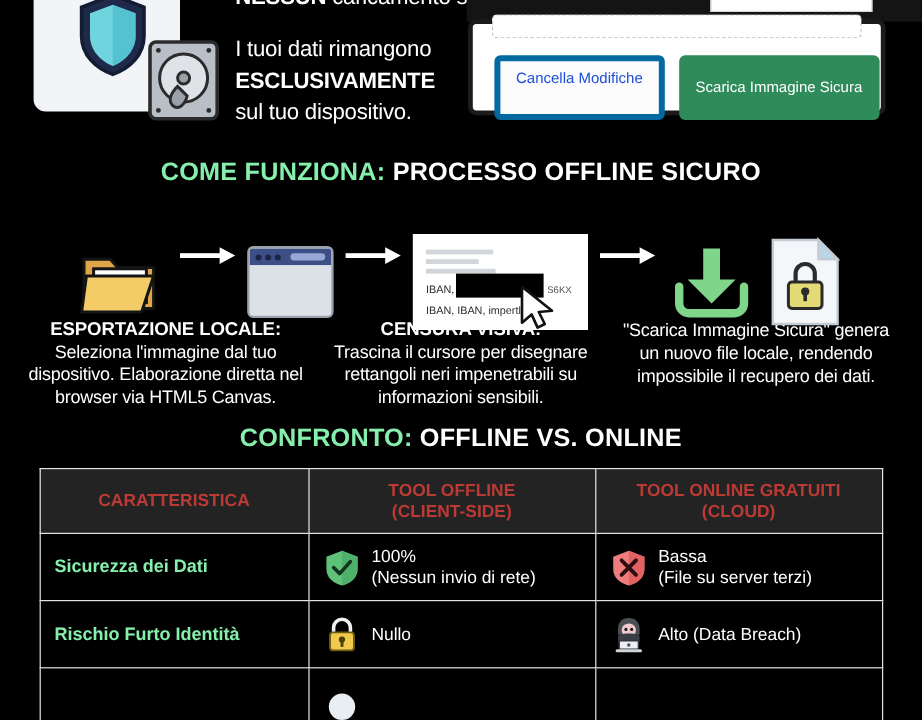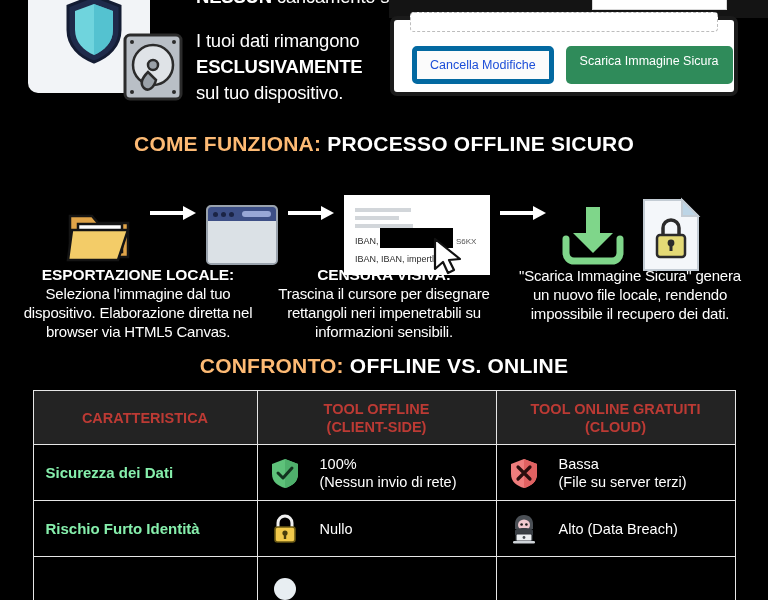--- a/index.html
+++ b/index.html
@@ -52,29 +52,29 @@
     position: absolute; left: 16px; top: -8px; right: 16px; height: 20px;
     border: 1px dashed #bdbdbd; border-radius: 4px; background: #fff;
   }
   .mock-btns { position: absolute; left: 18px; top: 26px; display: flex; gap: 12px; }
   .btn-ghost {
     background: #fbfbfb; border: 5px solid #0369a1; border-radius: 5px;
     color: #1d4ed8; font-size: 12.5px; padding: 7px 13px; white-space: nowrap;
   }
   .btn-green {
     background: #2f8b5a; border: none; border-radius: 5px;
-    color: #ffffff; font-size: 12.5px; padding: 8px 14px; white-space: nowrap;
+    color: #ffffff; font-size: 12.5px; padding: 20px 14px; white-space: nowrap;
   }
 
   
   .sec-title {
     text-align: center; font-size: 21px; font-weight: bold;
     letter-spacing: 0.2px; white-space: nowrap;
   }
-  .sec-title .accent { color: #fdba74; }
+  .sec-title .accent { color: #86efac; }
   .sec-title .white { color: #ffffff; }
   #how-title { margin-top: 14px; }
   #cmp-title { margin-top: 13px; }
 
   
   .flow {
     display: flex; align-items: center; justify-content: center;
     gap: 10px; margin-top: 14px; height: 86px;
   }
   .flow-node { display: flex; align-items: center; justify-content: flex-end; margin-top: 44px; }
@@ -126,21 +126,21 @@
   .tbl thead th {
     background: #232323; color: #bc3a34;
     font-size: 14.5px; font-weight: bold; line-height: 18px;
     text-align: center; height: 54px; padding: 4px;
   }
   .tbl col.c1 { width: 224px; }
   .tbl col.c2 { width: 239px; }
   .tbl col.c3 { width: 239px; }
   .tbl tbody td { background: #000000; height: 56px; padding: 6px 12px; }
   .feat { color: #86efac; font-size: 15px; font-weight: bold; }
-  .valcell { display: flex; align-items: center; gap: 20px; }
+  .valcell { display: flex; align-items: center; gap: 10px; }
   .valtext { color: #ffffff; font-size: 14.5px; line-height: 18px; }
   .icon28 { flex: none; width: 30px; height: 32px; }
 </style>
 </head>
 <body>
 
 <div class="page">
 
   <div class="hero">
 

